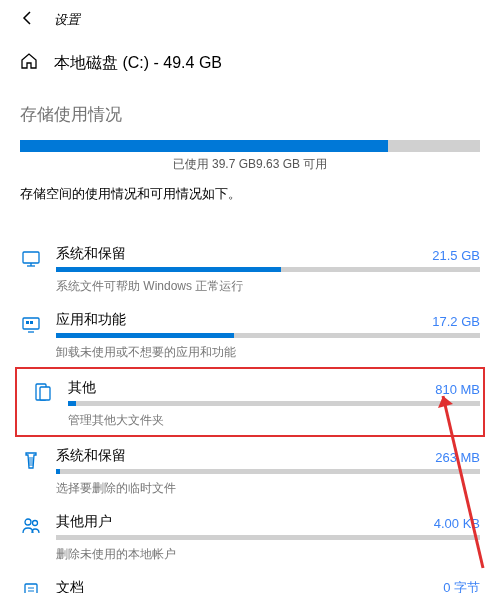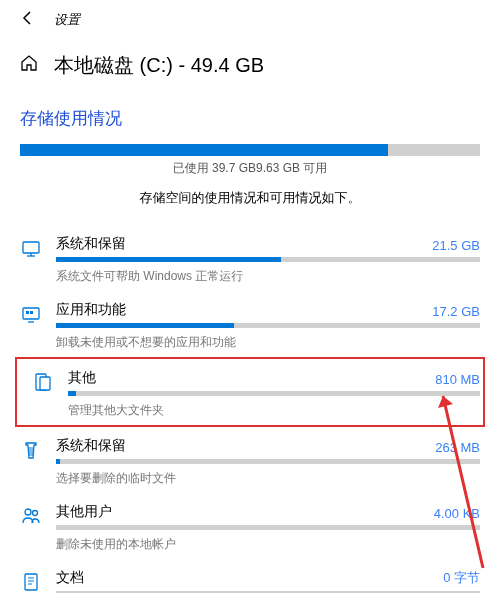--- a/index.html
+++ b/index.html
@@ -31,32 +31,32 @@
       display: flex;
       align-items: center;
       padding: 14px 20px 10px 20px;
       gap: 16px;
     }
     .home-icon {
       font-size: 18px;
       color: #000;
     }
     .page-title {
-      font-size: 20px;
+      font-size: 16px;
       font-weight: 400;
       color: #000;
     }
     .section {
       padding: 18px 20px 0 20px;
     }
     .section-title {
       font-size: 17px;
       font-weight: 400;
       margin-bottom: 14px;
-      color: #1d4ed8;
+      color: #737373;
     }
     .progress-bar {
       width: 100%;
       height: 12px;
       background: #d0d0d0;
       position: relative;
       margin-bottom: 4px;
     }
     .progress-fill {
       height: 100%;
@@ -65,22 +65,21 @@
     .progress-labels {
       display: flex;
       justify-content: center;
       font-size: 12px;
       color: #555;
       margin-bottom: 12px;
     }
     .section-sub {
       font-size: 13px;
       color: #000;
-      margin-bottom: 18px;
-      text-align: center;
+      margin-bottom: 32px;
     }
     .cat-list {
       padding: 0 20px;
     }
     .cat-item {
       display: flex;
       align-items: flex-start;
       gap: 14px;
       padding: 10px 0 6px 0;
       cursor: pointer;

